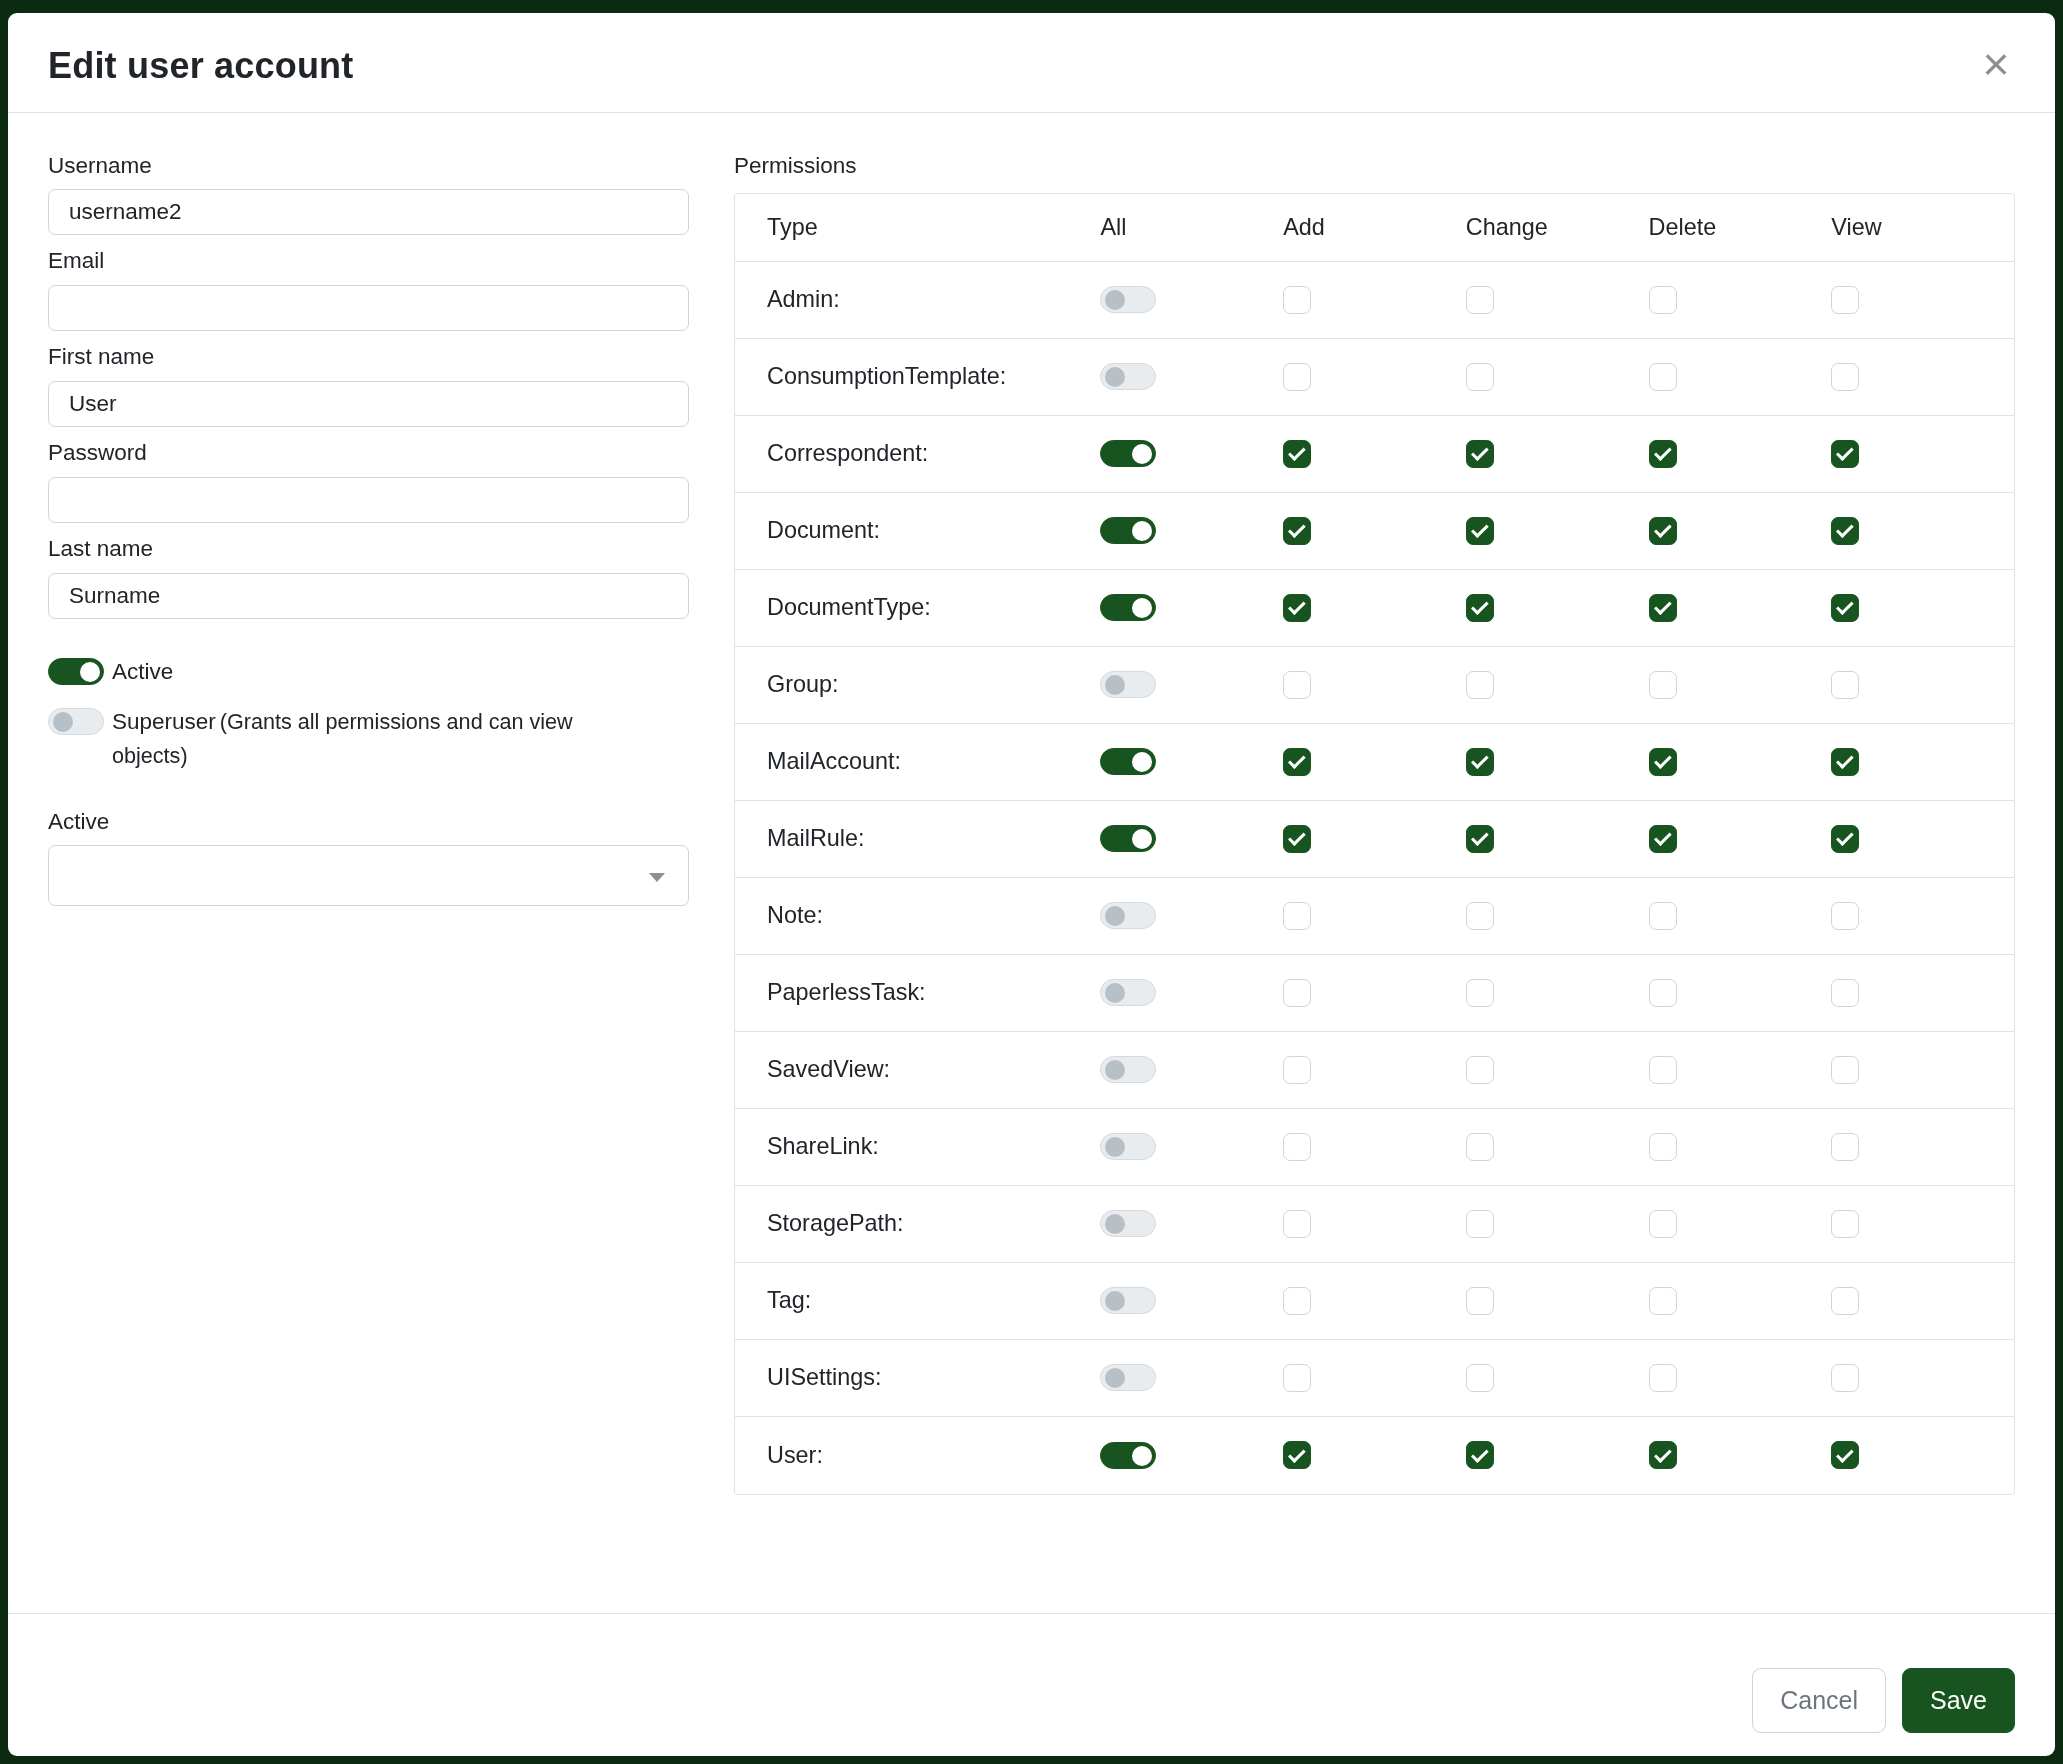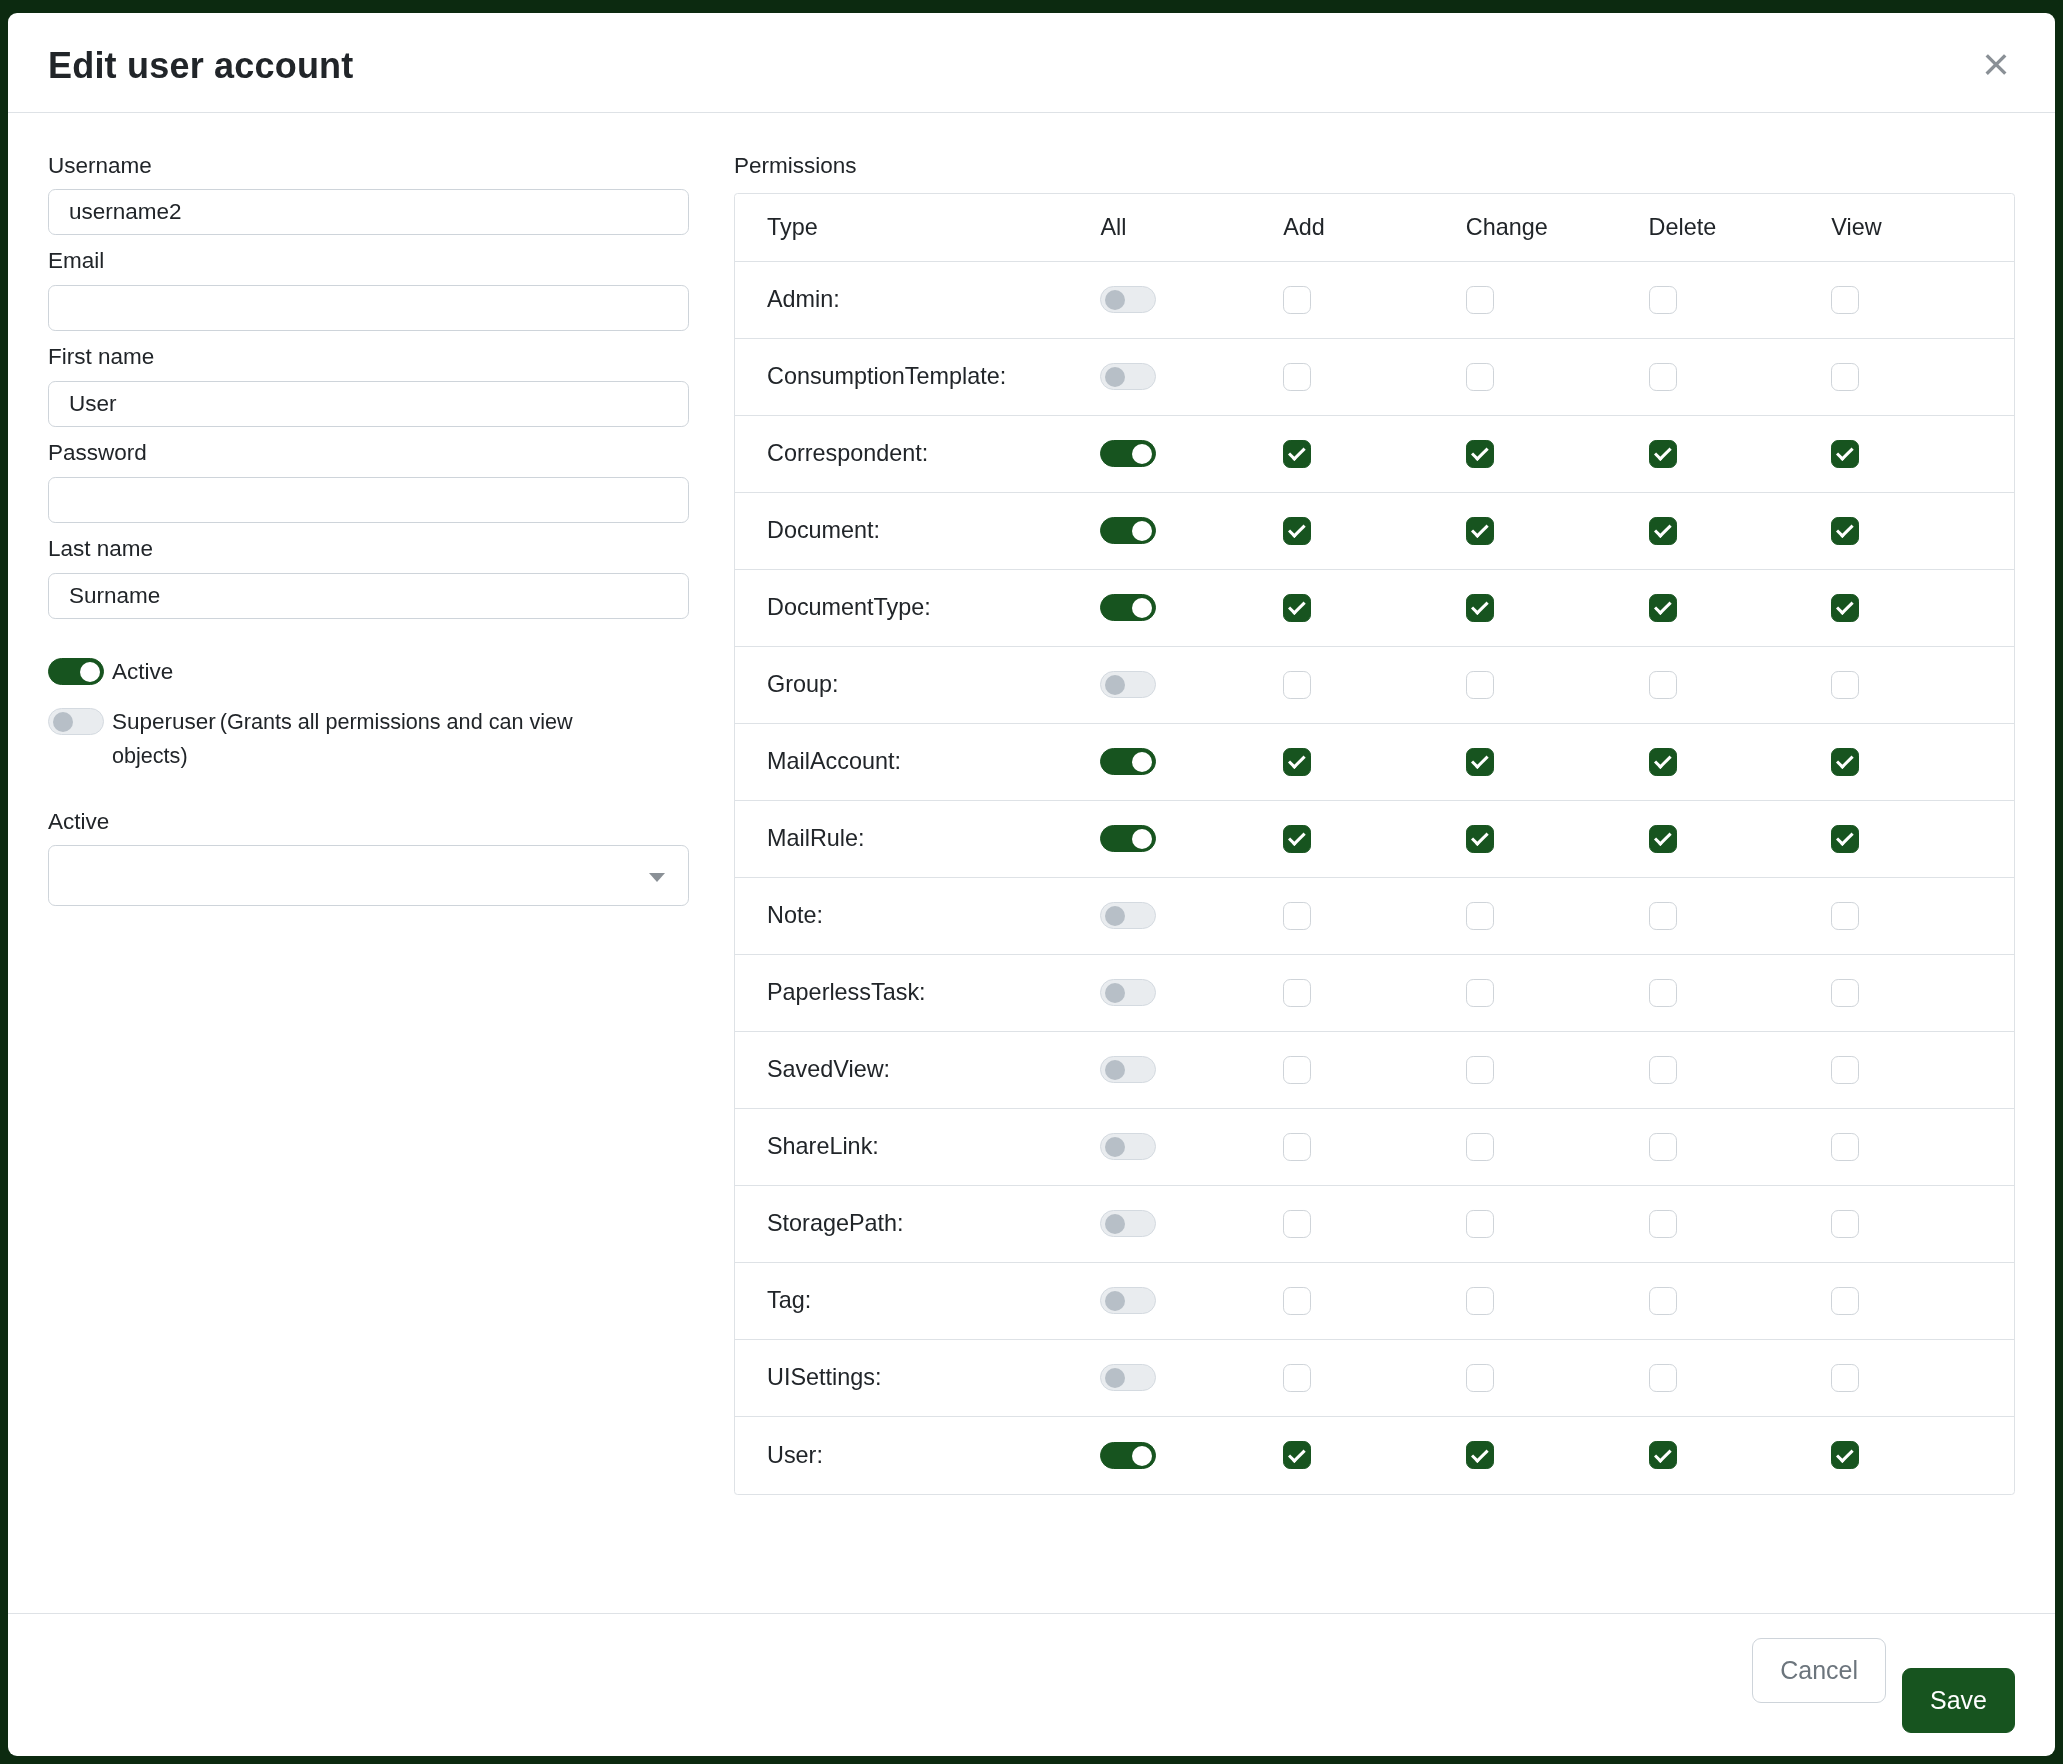--- a/index.html
+++ b/index.html
@@ -188,21 +188,21 @@
     border-bottom:3.2px solid #fff;
     transform:rotate(-45deg) translate(0.9px,-0.9px);
   }
   
   .modal-footer{
     flex:0 0 auto;
     border-top:0.9px solid #dee2e6;
     padding:23.4px 40px;
     display:flex;
     justify-content:flex-end;
-    align-items:flex-start;
+    align-items:flex-end;
     gap:16px;
   }
   .btn{
     font-family:"Liberation Sans", sans-serif;
     font-size:25px;
     border-radius:9px;
     padding:0 27px;
     height:65px;
     cursor:pointer;
   }

